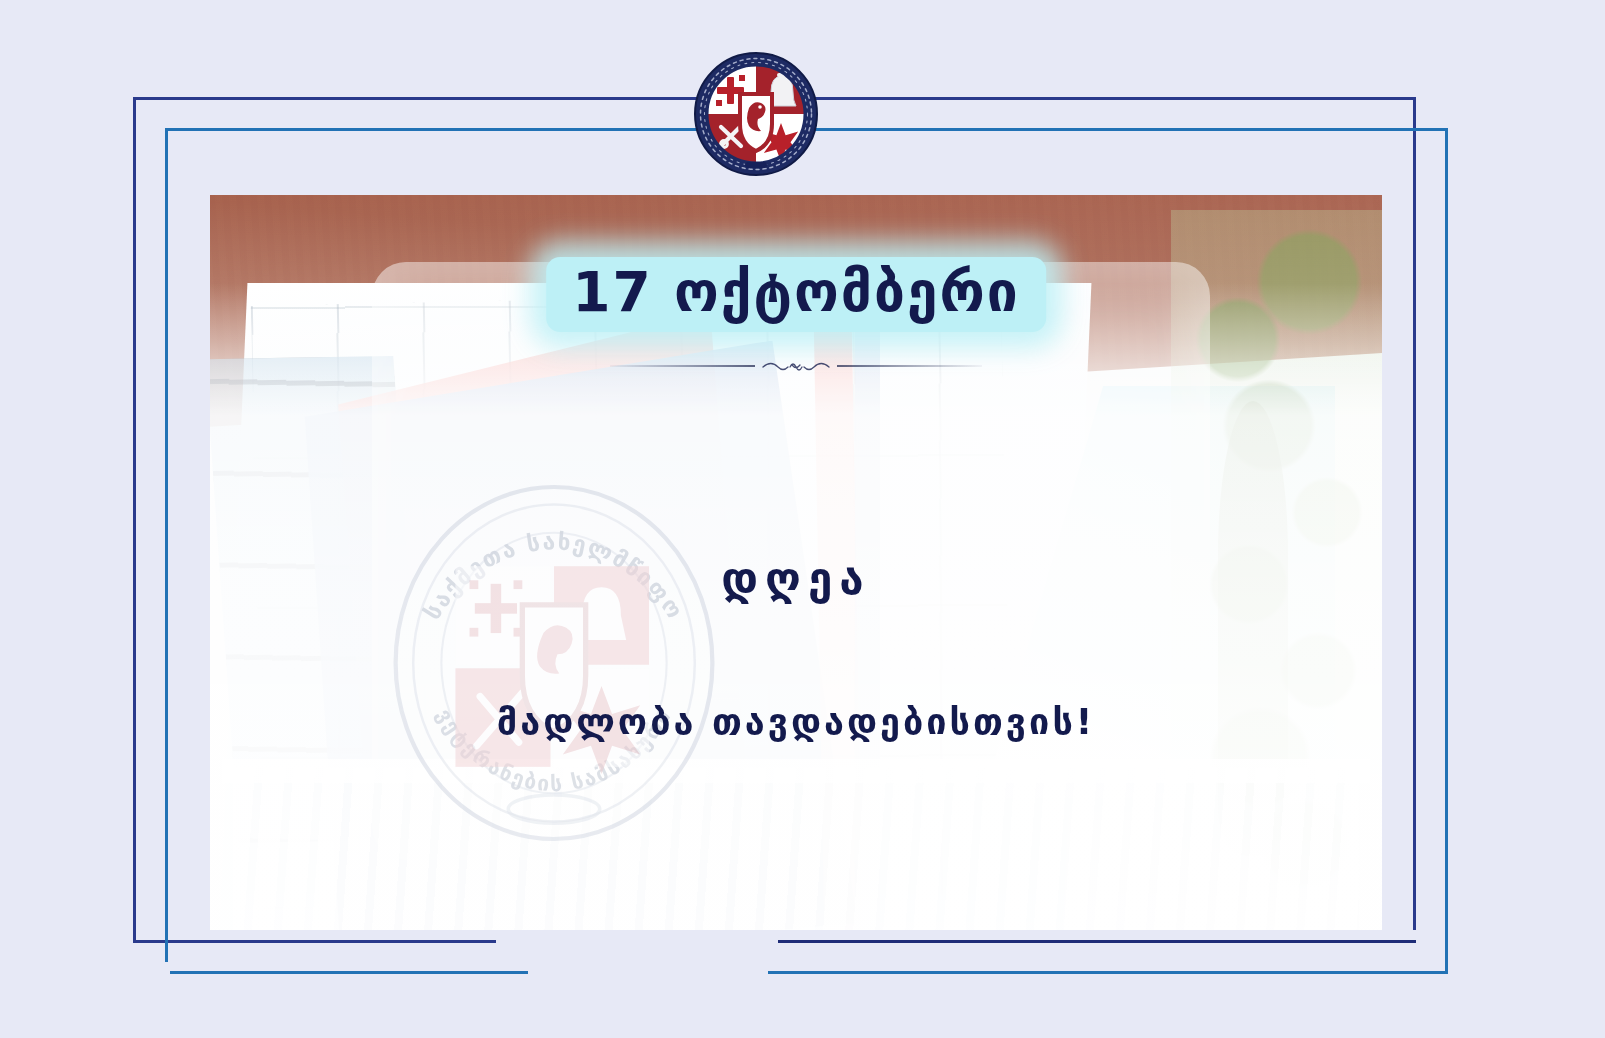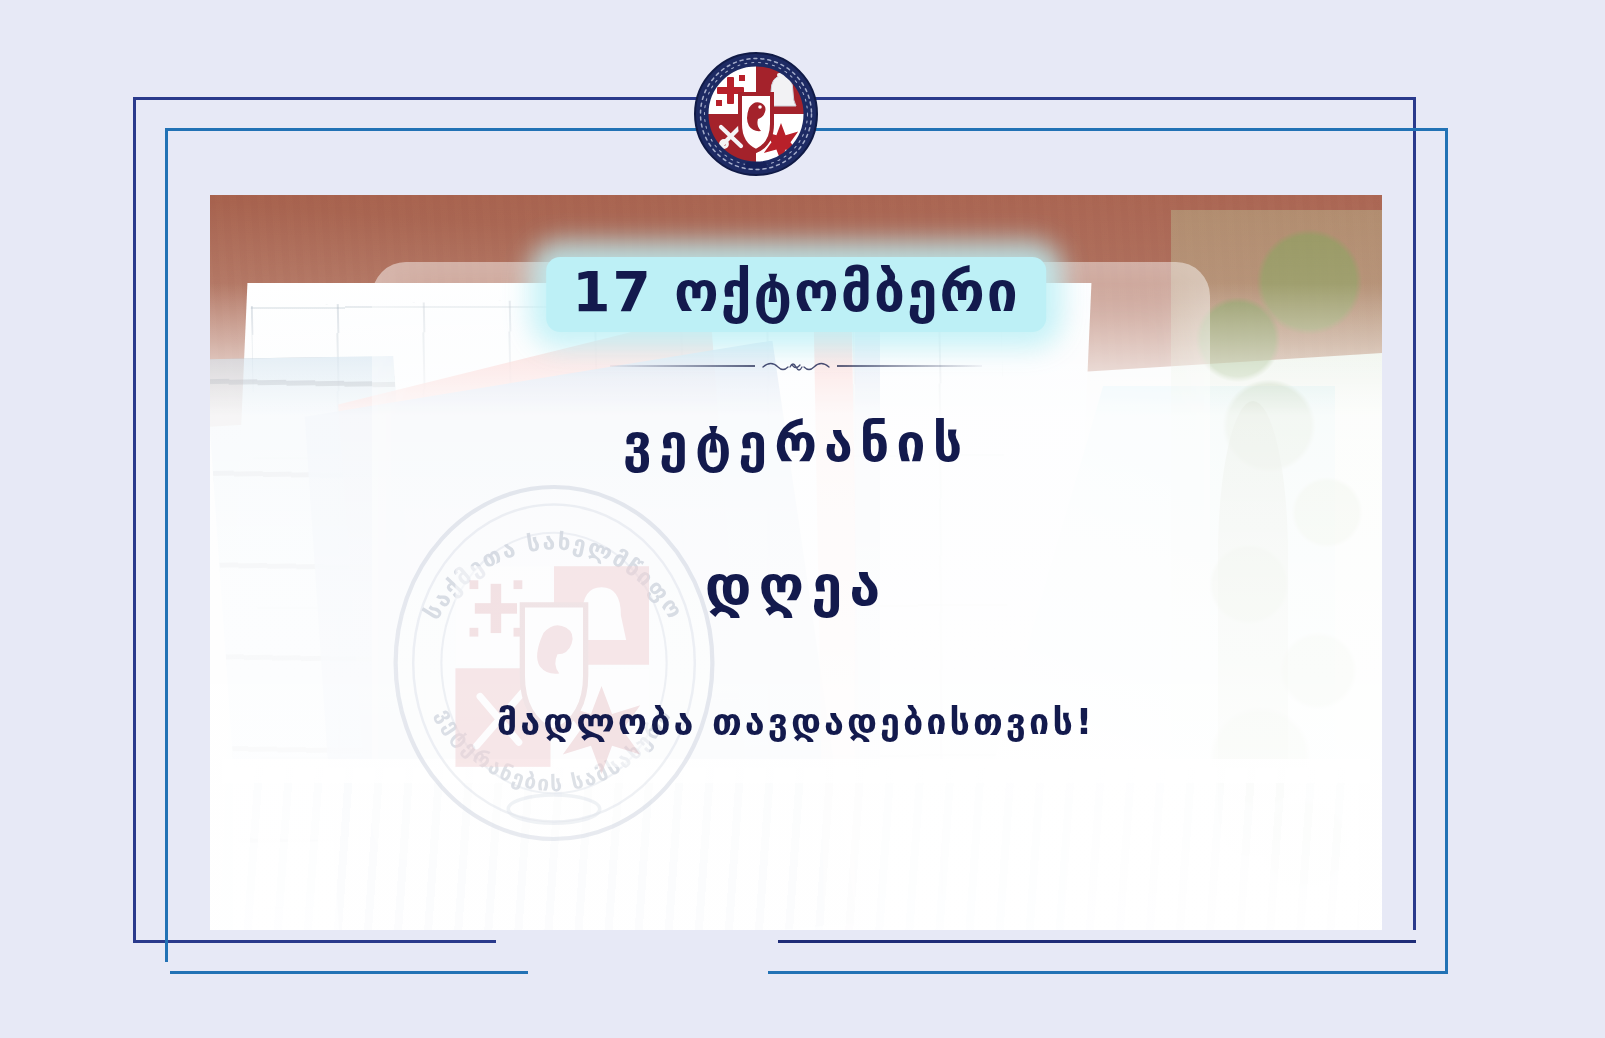--- a/index.html
+++ b/index.html
@@ -359,21 +359,21 @@
     top: 218px;
     transform: translateX(-50%);
     font-size: 52px;
     letter-spacing: 7px;
   }
   #line-3 {
     position: absolute;
     left: 50%;
     top: 358px;
     transform: translateX(-50%);
-    font-size: 56px;
+    font-size: 44px;
     letter-spacing: 7px;
   }
   #line-4 {
     position: absolute;
     left: 50%;
     top: 506px;
     transform: translateX(-50%);
     font-size: 36px;
     letter-spacing: 3px;
   }
@@ -473,21 +473,20 @@
             <path d="M2,12 q8,-7 15,0 q5,5 10,0"></path>
             <path d="M68,12 q-8,-7 -15,0 q-5,5 -10,0"></path>
             <path d="M29,12 q3,-6 6,0 q3,6 6,0"></path>
             <path d="M31,10 q4,5 8,0"></path>
           </g>
         </svg>
       </span>
       <span class="dline right"></span>
     </div>
 
-    <div class="ka" id="line-2">ვეტერანის</div>
 
     <div class="ka" id="line-3">დღეა</div>
 
     <div class="ka" id="line-4">მადლობა  თავდადებისთვის!</div>
   </div>
 
   <div class="frame frame-navy"></div>
   <div class="frame frame-blue"></div>
 
   <div class="frame-gap gap-navy-bottom"></div>

